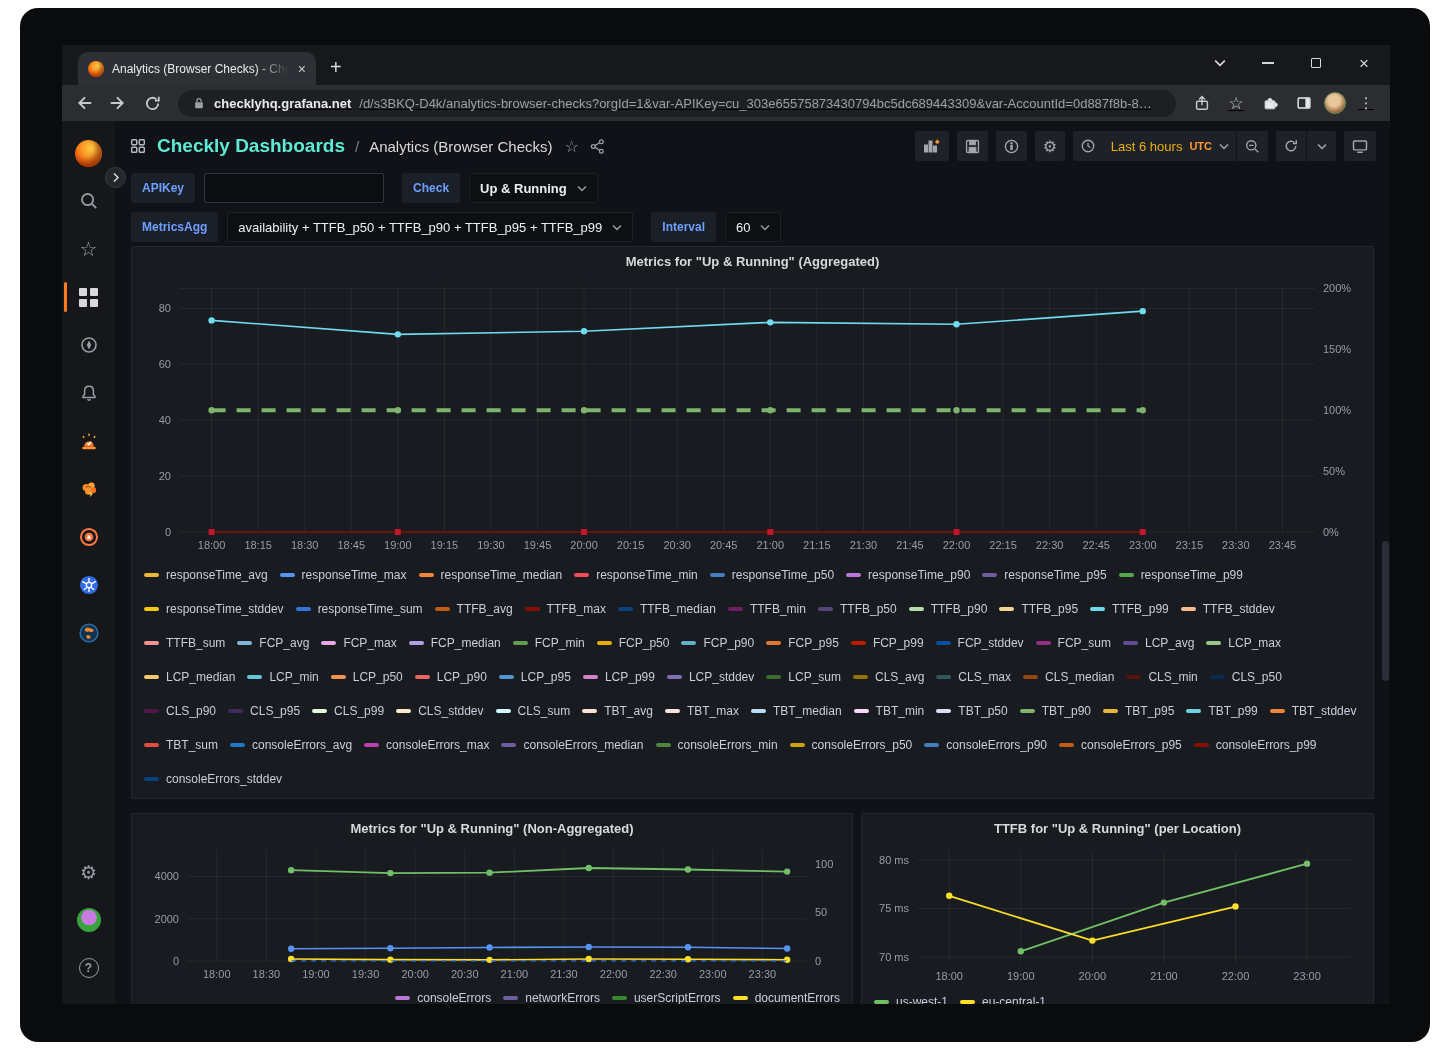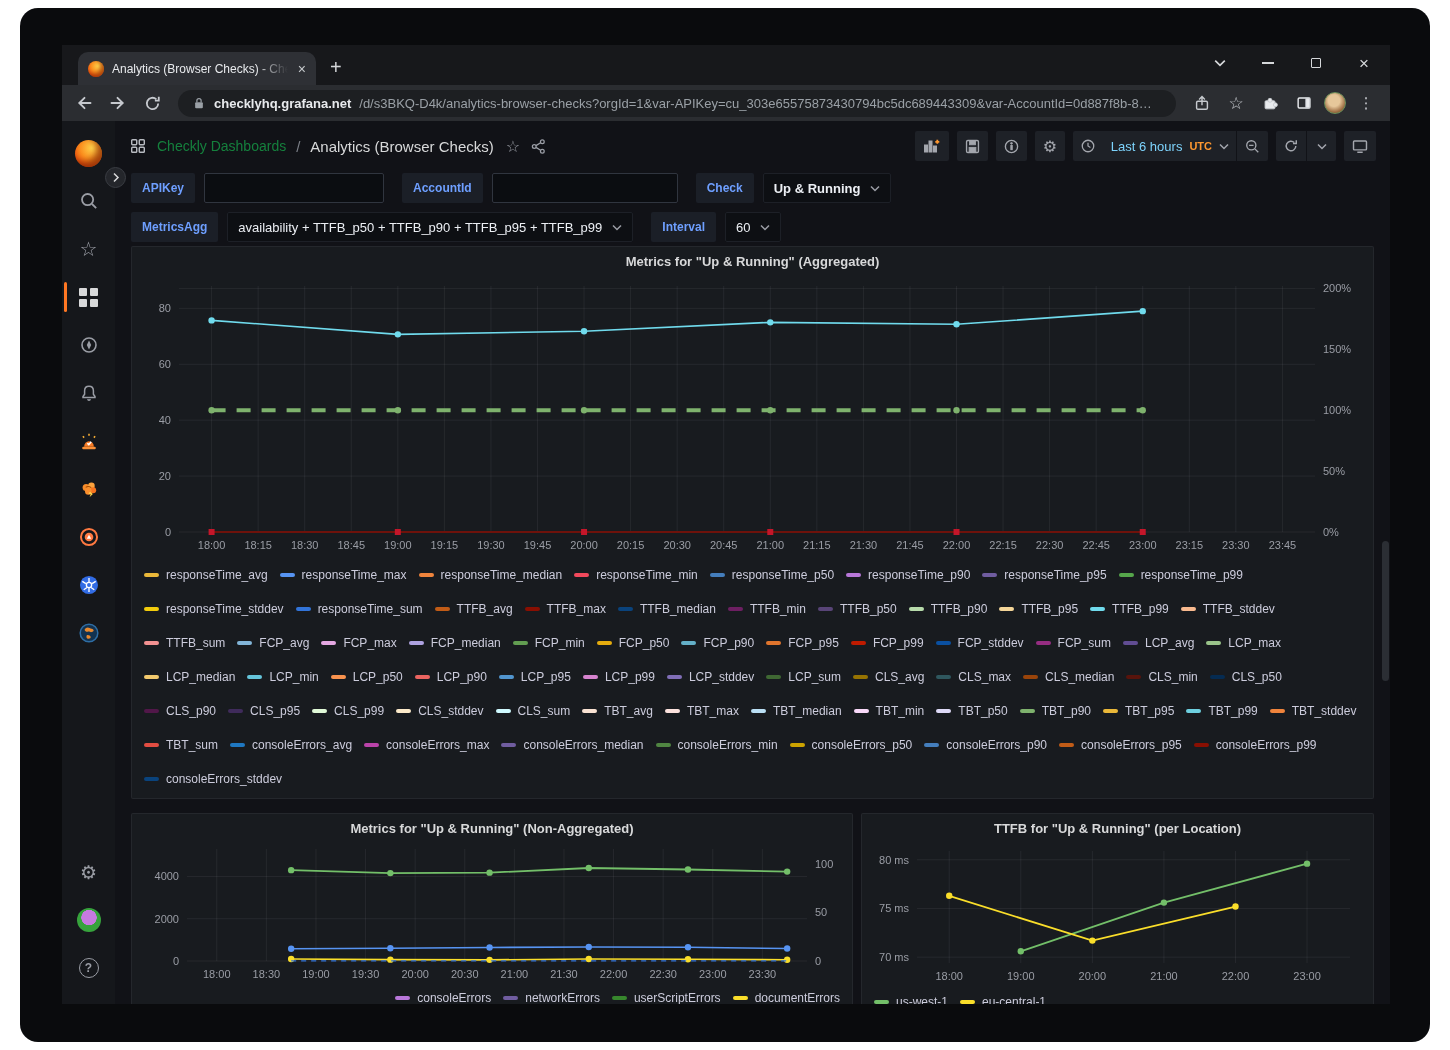--- a/index.html
+++ b/index.html
@@ -17,21 +17,21 @@
   .tab-title { color:#e8eaed; font-size:12px; white-space:nowrap; overflow:hidden; flex:1;
     -webkit-mask-image:linear-gradient(90deg,#000 82%,transparent); mask-image:linear-gradient(90deg,#000 82%,transparent); }
   .tab-close { color:#c7cacd; font-size:14px; line-height:1; padding:2px; cursor:default; }
   .newtab { color:#d5d7da; font-size:20px; font-weight:300; margin:0 0 6px 14px; }
   .wincontrols { position:absolute; right:18px; top:10px; display:flex; align-items:center; gap:32px; color:#d5d7da; }
   .wc { display:grid; place-items:center; width:16px; height:16px; }
   .wc-min { width:12px; height:2px; background:#d5d7da; }
   .wc-max { width:10px; height:10px; border:1.4px solid #d5d7da; border-radius:1px; }
   .wc-close { font-size:17px; line-height:1; }
 
-  .toolbar { height:36px; background:#2b2d31; display:flex; align-items:center; gap:6px; padding:0 10px 0 8px; flex:none; }
+  .toolbar { height:36px; background:#2b2d31; display:flex; align-items:center; gap:6px; padding:0 10px 0 8px; flex:none;text-decoration:underline; }
   .tbtn { width:28px; height:28px; display:grid; place-items:center; color:#c6c9ce; flex:none; }
   .tbtn svg { stroke:#c6c9ce; }
   .urlbar { flex:1; height:27px; background:#1d1f22; border-radius:14px; display:flex; align-items:center; gap:8px; padding:0 14px; margin:0 6px; overflow:hidden; }
   .url-host { color:#e8eaed; font-size:13px; font-weight:700; white-space:nowrap; }
   .url-path { color:#9aa0a6; font-size:13px; white-space:nowrap; overflow:hidden; }
   .chrome-avatar { width:22px; height:22px; border-radius:50%; background: radial-gradient(circle at 45% 38%, #e6c79a 0 35%, #9a6a40 70%, #5d3c24 100%); border:1.5px solid #6b8f5a; flex:none; }
   .kebab { color:#c6c9ce; font-size:15px; letter-spacing:0; }
 
   
   .app { flex:1; display:flex; min-height:0; }
@@ -44,28 +44,28 @@
   .expand-bubble svg { transform:rotate(-90deg); }
   .side-spacer { flex:1; }
   .gear-glyph { font-size:19px; color:#9a9da5; }
   .side-avatar { width:24px; height:24px; border-radius:50%; background: radial-gradient(circle at 50% 40%, #c77ae0 0 40%, #36a33c 42%); }
   .help-circle { width:20px; height:20px; border:1.6px solid #9a9da5; border-radius:50%; display:grid; place-items:center; font-size:12px; color:#9a9da5; font-weight:700; }
 
   .content { flex:1; min-width:0; background:#111217; padding:0 14px; position:relative; overflow:hidden; }
   .scrollthumb { position:absolute; right:1px; top:420px; width:7px; height:140px; background:#2b2e34; border-radius:4px; }
 
   .gheader { height:50px; display:flex; align-items:center; gap:10px; }
-  .crumb-root { color:#15803d; font-size:14px; font-weight:400; }
+  .crumb-root { color:#5eead4; font-size:19px; font-weight:700; }
   .crumb-sep { color:#7b7f87; font-size:15px; }
   .crumb-cur { color:#d8d9da; font-size:15px; font-weight:500; }
   .ghead-star { color:#9a9da5; font-size:16px; margin-left:2px; }
   .ghead-right { margin-left:auto; display:flex; align-items:center; gap:8px; }
   .gbtn { height:30px; min-width:30px; background:#1e2127; border-radius:2px; display:flex; align-items:center; justify-content:center; gap:7px; padding:0 7px; color:#a3a6ad; }
   .gbtn svg { stroke:#a3a6ad; }
-  .time-text { color:#7dd3fc; font-size:13px; font-weight:500;padding-left:8px; }
+  .time-text { color:#eab308; font-size:13px; font-weight:500;padding-left:8px; }
   .utc { color:#ff9830; font-size:11px; font-weight:700; }
   .joined { display:flex; }
   .joined .gbtn:first-child { border-radius:2px 0 0 2px; }
   .joined .gbtn:last-child { border-radius:0 2px 2px 0; border-left:1px solid #111217; }
 
   .vars-row { display:flex; align-items:center; gap:18px; margin:2px 2px 0; }
   .vars-row + .vars-row { margin-top:9px; }
   .vargroup { display:flex; align-items:stretch; gap:9px; }
   .varlabel { background:#1b1f27; color:#6e9fff; font-size:12px; font-weight:700; display:flex; align-items:center; padding:0 11px; height:30px; border-radius:2px; }
   .varinput { width:180px; height:30px; background:#0b0d11; border:1px solid #30353f; border-radius:2px; color:#d8d9da; font-size:13px; padding:0 8px; font-family:"Liberation Sans",sans-serif; }
@@ -343,24 +343,20 @@
                   <path d="M7 17h6" stroke-width="1.8"></path>
                 </svg>
               </span>
           </div>
         </div>
 
         <div class="vars-row">
           <div class="vargroup">
             <span class="varlabel">APIKey</span>
             <input class="varinput" value="" style="">
-          </div>
-          <div class="vargroup">
-            <span class="varlabel">AccountId</span>
-            <input class="varinput" style="width: 186px;" value="">
           </div>
           <div class="vargroup">
             <span class="varlabel">Check</span>
             <span class="varselect">
                 <span style="font-weight:600;">Up &amp; Running</span>
                 <svg class="chev" width="10" height="7" viewBox="0 0 10 6">
                   <path d="M1 1l4 4 4-4" stroke="#9a9da5" stroke-width="1.5" fill="none"></path>
                 </svg>
               </span>
           </div>

